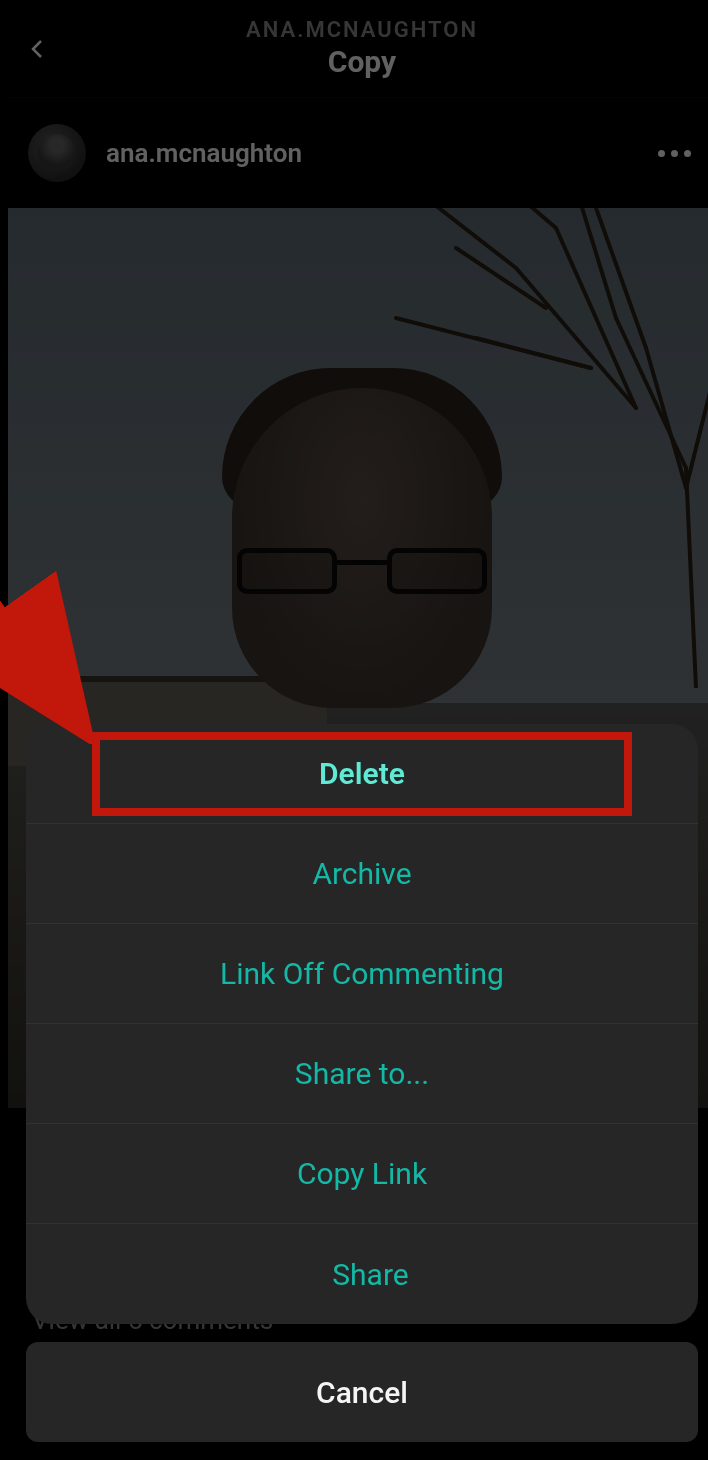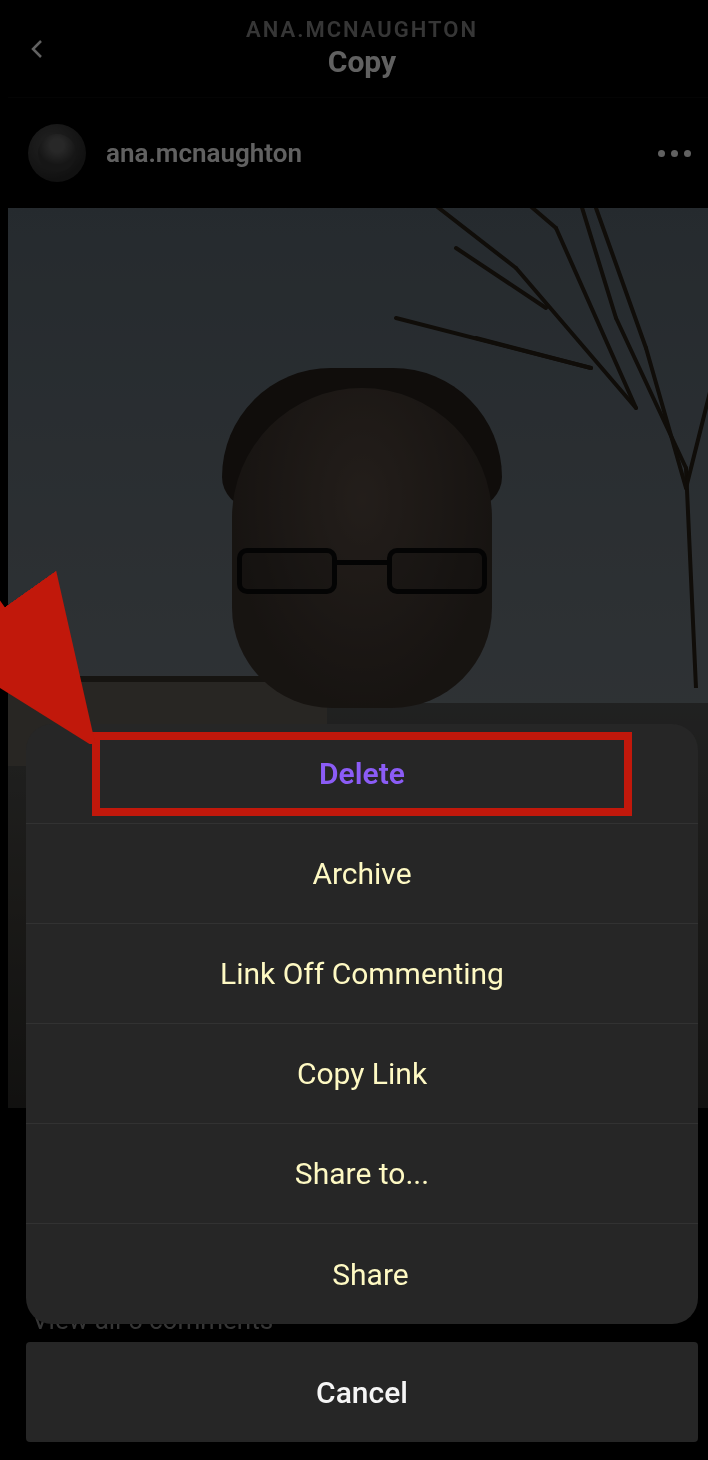--- a/index.html
+++ b/index.html
@@ -208,36 +208,36 @@
       border-radius: 26px;
       overflow: hidden;
     }
     .sheet-item {
       height: 100px;
       display: flex;
       align-items: center;
       justify-content: center;
       font-size: 30px;
       font-weight: 400;
-      color: #fef9c3;
+      color: #14b8a6;
       border-bottom: 1px solid rgba(255,255,255,0.06);
       position: relative;
     }
     .sheet-item:last-child {
       border-bottom: none;
       padding-left: 17px;
     }
     .sheet-item.destructive {
-      color: #8b5cf6;
+      color: #5eead4;
       font-weight: 600;
     }
     .cancel {
       margin-top: 18px;
       background: #262626;
-      border-radius: 4px;
+      border-radius: 12px;
       height: 100px;
       display: flex;
       align-items: center;
       justify-content: center;
       font-size: 30px;
       font-weight: 500;
       color: #f5f5f5;
     }
     
     .highlight-box {
@@ -316,22 +316,22 @@
   <div class="comments-hint">View all 5 comments</div>
 
   <div class="dim"></div>
 
   <div class="sheet-wrap">
     <div class="sheet" id="sheet">
 
     <div class="sheet-item destructive">Delete</div>
         <div class="sheet-item">Archive</div>
         <div class="sheet-item">Link Off Commenting</div>
+        <div class="sheet-item">Share to...</div>
         <div class="sheet-item">Copy Link</div>
-        <div class="sheet-item">Share to...</div>
         <div class="sheet-item">Share</div>
       </div>
     <div class="cancel">Cancel</div>
   </div>
 
   <div class="highlight-box" id="highlight" style="left: 84px; top: 732px; width: 540px; height: 84px;"></div>
 
   <svg class="arrow-annot" id="arrow" width="180" height="200" style="left: -66px; top: 544px;">
     <defs>
       <marker id="ahead" markerWidth="14" markerHeight="14" refX="9" refY="5" orient="auto">

